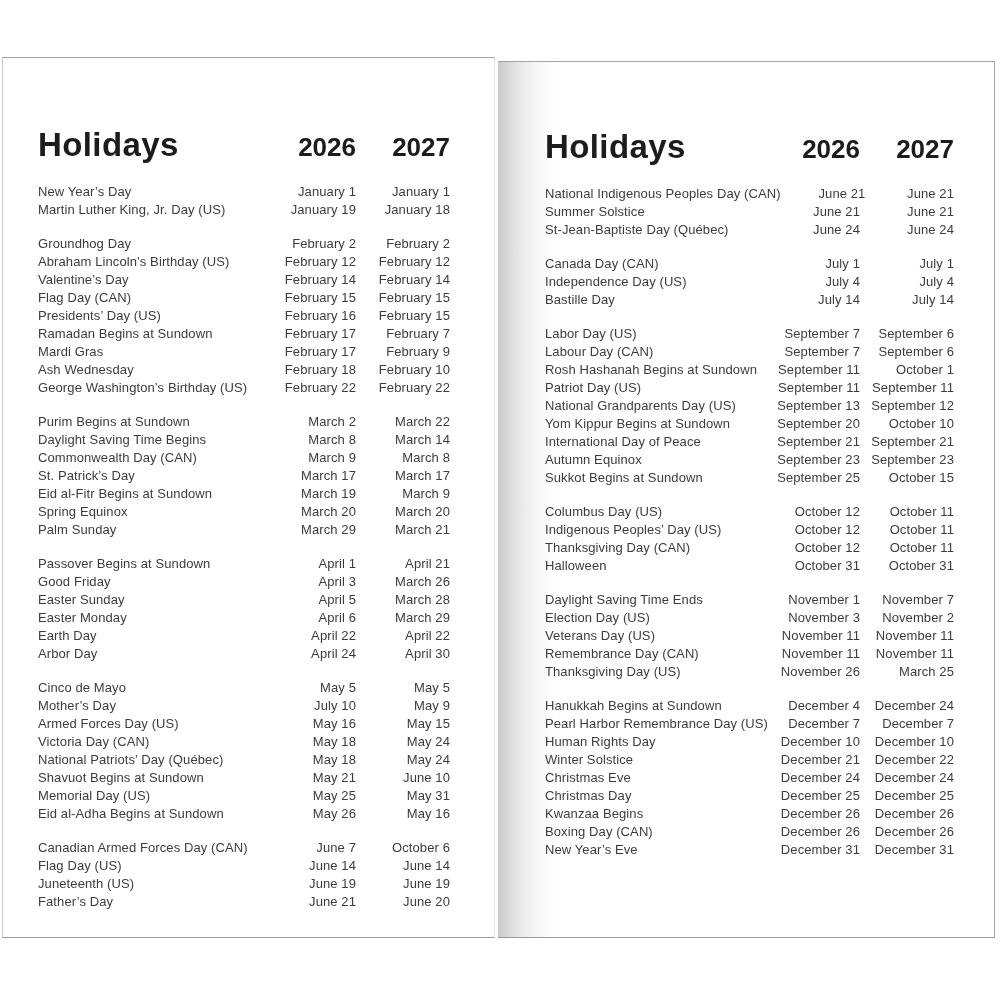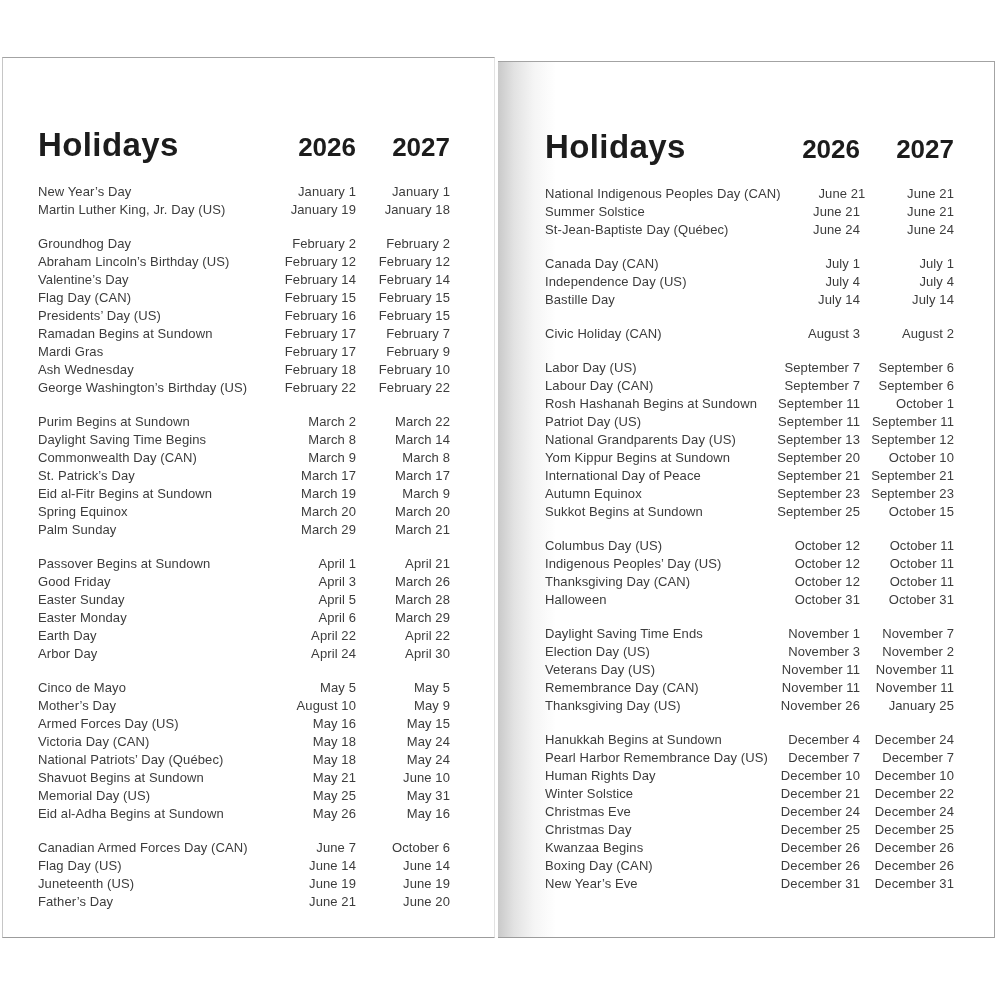--- a/index.html
+++ b/index.html
@@ -204,21 +204,21 @@
           </div>
         </div>
         <div class="group">
           <div class="row">
             <span class="nm">Cinco de Mayo</span>
             <span class="d1">May 5</span>
             <span class="d2">May 5</span>
           </div>
           <div class="row">
             <span class="nm">Mother’s Day</span>
-            <span class="d1">August 10</span>
+            <span class="d1">July 10</span>
             <span class="d2">May 9</span>
           </div>
           <div class="row">
             <span class="nm">Armed Forces Day (US)</span>
             <span class="d1">May 16</span>
             <span class="d2">May 15</span>
           </div>
           <div class="row">
             <span class="nm">Victoria Day (CAN)</span>
             <span class="d1">May 18</span>
@@ -306,27 +306,20 @@
             <span class="d2">July 4</span>
           </div>
           <div class="row">
             <span class="nm">Bastille Day</span>
             <span class="d1">July 14</span>
             <span class="d2">July 14</span>
           </div>
         </div>
         <div class="group">
           <div class="row">
-            <span class="nm">Civic Holiday (CAN)</span>
-            <span class="d1">August 3</span>
-            <span class="d2">August 2</span>
-          </div>
-        </div>
-        <div class="group">
-          <div class="row">
             <span class="nm">Labor Day (US)</span>
             <span class="d1">September 7</span>
             <span class="d2">September 6</span>
           </div>
           <div class="row">
             <span class="nm">Labour Day (CAN)</span>
             <span class="d1">September 7</span>
             <span class="d2">September 6</span>
           </div>
           <div class="row">
@@ -404,21 +397,21 @@
             <span class="d2">November 11</span>
           </div>
           <div class="row">
             <span class="nm">Remembrance Day (CAN)</span>
             <span class="d1">November 11</span>
             <span class="d2">November 11</span>
           </div>
           <div class="row">
             <span class="nm">Thanksgiving Day (US)</span>
             <span class="d1">November 26</span>
-            <span class="d2">January 25</span>
+            <span class="d2">March 25</span>
           </div>
         </div>
         <div class="group">
           <div class="row">
             <span class="nm">Hanukkah Begins at Sundown</span>
             <span class="d1">December 4</span>
             <span class="d2">December 24</span>
           </div>
           <div class="row">
             <span class="nm">Pearl Harbor Remembrance Day (US)</span>

